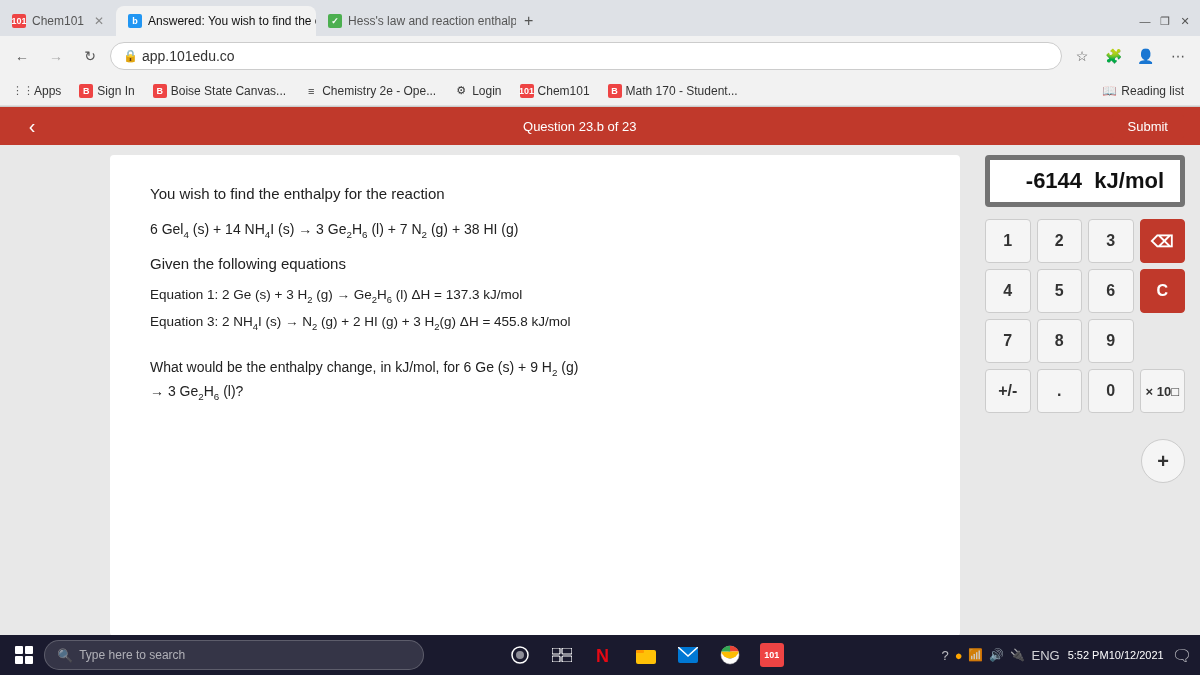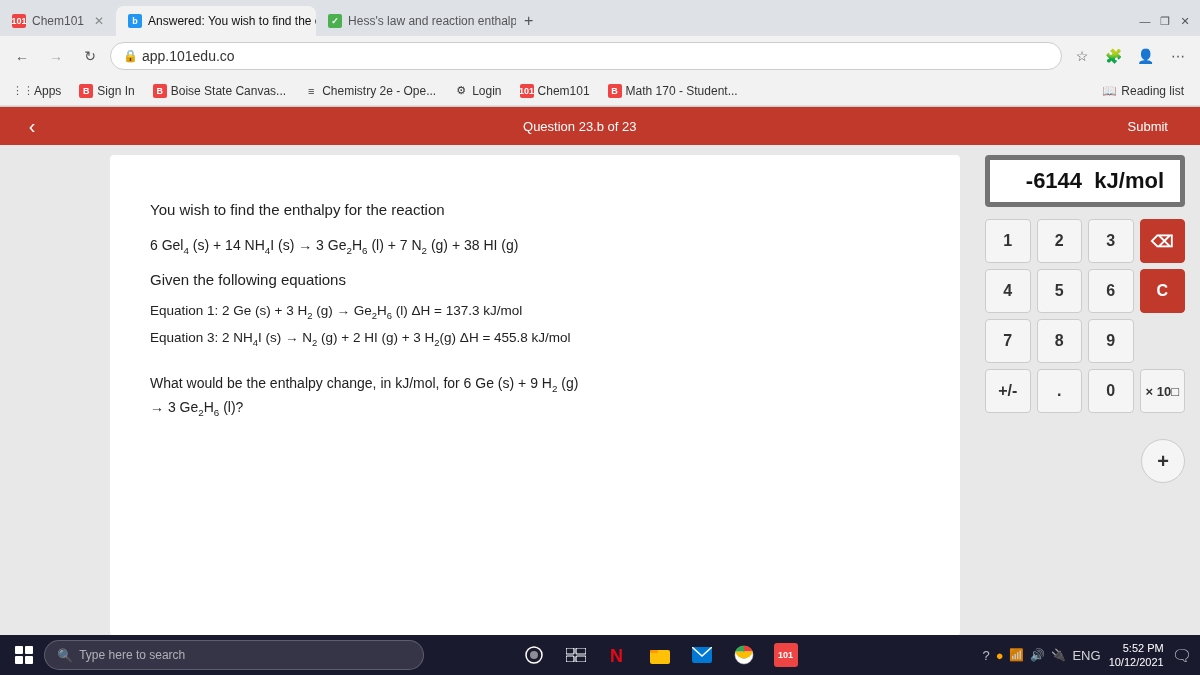--- a/index.html
+++ b/index.html
@@ -41,42 +41,42 @@
 
     
     .question-bar { background: #c0392b; color: white; text-align: center; padding: 5px; font-size: 13px; font-weight: 500; display: flex; align-items: center; justify-content: space-between; padding: 5px 16px; }
 
     
     .main-area { display: flex; background: #e8e8e8; height: calc(675px - 36px - 40px - 30px - 28px - 40px); }
     .content-panel { flex: 1; background: white; margin: 10px 10px 10px 60px; padding: 30px 40px; border-radius: 4px; overflow: auto; position: relative; }
     .side-panel { width: 230px; padding: 10px; display: flex; flex-direction: column; align-items: center; }
 
     
-    .content-title { font-size: 15px; color: #222; margin-bottom: 16px; margin-top: 16px; }
+    .content-title { font-size: 15px; color: #222; margin-bottom: 16px; }
     .reaction-eq { font-size: 14px; color: #222; margin-bottom: 13px; line-height: 1.6; }
     .given-title { font-size: 15px; color: #222; margin-bottom: 10px; }
     .equation-list { font-size: 13.5px; color: #222; line-height: 1.9; margin-bottom: 20px; }
     .question-text { font-size: 14px; color: #222; line-height: 1.6; }
 
     
     .calc-display { background: white; border: 5px solid #737373; border-radius: 4px; padding: 8px 16px; font-size: 22px; font-weight: bold; color: #111; text-align: right; margin-bottom: 12px; min-width: 200px; width: 200px; }
     .calc-grid { display: grid; grid-template-columns: repeat(4, 1fr); gap: 6px; width: 200px; }
     .calc-btn { height: 44px; border: 1px solid #ccc; background: #f5f5f5; border-radius: 4px; font-size: 16px; font-weight: bold; color: #333; cursor: pointer; display: flex; align-items: center; justify-content: center; }
     .calc-btn.red-btn { background: #c0392b; color: white; border-color: #c0392b; }
     .calc-plus { width: 44px; height: 44px; border: 1px solid #ccc; background: #f5f5f5; border-radius: 50%; font-size: 20px; font-weight: bold; color: #333; cursor: pointer; display: flex; align-items: center; justify-content: center; margin-top: 10px; align-self: flex-end; }
 
     
     .taskbar { position: fixed; bottom: 0; left: 0; right: 0; height: 40px; background: #1a1a2e; display: flex; align-items: center; padding: 0 8px; gap: 4px; z-index: 100; }
     .taskbar-start { width: 32px; height: 32px; display: flex; align-items: center; justify-content: center; cursor: pointer; }
     .taskbar-search { flex: 1; max-width: 380px; height: 30px; background: rgba(255,255,255,0.12); border: 1px solid rgba(255,255,255,0.2); border-radius: 15px; display: flex; align-items: center; padding: 0 12px; gap: 6px; cursor: pointer; }
     .taskbar-search-text { color: rgba(255,255,255,0.6); font-size: 12px; }
     .taskbar-center { display: flex; align-items: center; gap: 6px; margin: 0 auto; }
     .taskbar-icon { width: 36px; height: 36px; display: flex; align-items: center; justify-content: center; cursor: pointer; border-radius: 4px; }
     .taskbar-right { margin-left: auto; display: flex; align-items: center; gap: 8px; color: white; font-size: 11px; }
-    .taskbar-time { display: flex; flex-direction: column; align-items: flex-end; line-height: 1.3; }
+    .taskbar-time { display: flex; align-items: flex-end; line-height: 1.3; }
     .sys-icons { display: flex; align-items: center; gap: 6px; color: rgba(255,255,255,0.8); font-size: 13px; }
 
     
     .win-logo { display: grid; grid-template-columns: 1fr 1fr; gap: 2px; width: 18px; height: 18px; }
     .win-pane { background: white; border-radius: 1px; }
     sub { font-size: 0.7em; vertical-align: sub; }
 
     .chevron-left { display: flex; align-items: center; justify-content: center; width: 32px; height: 100%; background: #c0392b; color: white; cursor: pointer; font-size: 18px; position: absolute; left: 0; top: 0; }
     .submit-btn { background: #c0392b; color: white; border: none; padding: 4px 16px; font-size: 13px; cursor: pointer; border-radius: 2px; }
   </style>

